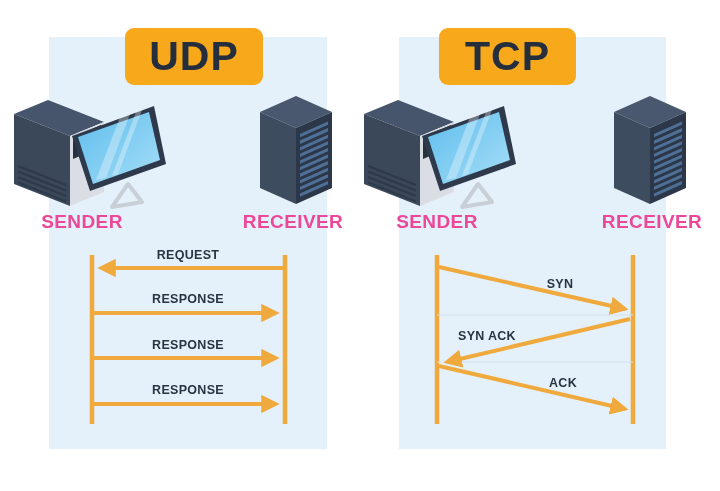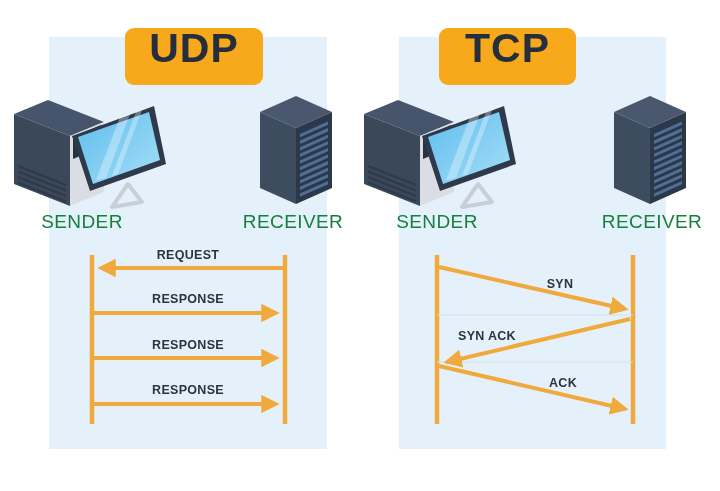--- a/index.html
+++ b/index.html
@@ -5,28 +5,28 @@
   html,body{margin:0;padding:0;background:#ffffff;}
   .stage{
     position:relative;width:720px;height:491px;background:#ffffff;overflow:hidden;
     font-family:"Liberation Sans",sans-serif;
   }
   .panel{position:absolute;top:37px;height:412px;background:#e4f1fa;}
   #udp-panel{left:49px;width:278px;}
   #tcp-panel{left:399px;width:267px;}
   .badge{
     position:absolute;top:28px;height:57px;background:#f7a81b;border-radius:9px;
-    display:flex;align-items:flex-start;justify-content:center;
+    display:flex;align-items:center;justify-content:center;
     font-size:41px;font-weight:800;color:#242e3c;letter-spacing:1px;line-height:1;
   }
   #udp-badge{left:125px;width:138px;}
   #tcp-badge{left:439px;width:137px;}
   .actor-label{
     position:absolute;top:211px;width:110px;text-align:center;
-    font-size:19px;font-weight:400;color:#15803d;letter-spacing:.4px;
+    font-size:19px;font-weight:700;color:#ec4899;letter-spacing:.4px;
   }
   #udp-sender-label{left:27px;}
   #udp-receiver-label{left:238px;}
   #tcp-sender-label{left:382px;}
   #tcp-receiver-label{left:597px;}
   .illo{position:absolute;}
   #udp-sender-illo{left:8px;top:90px;width:175px;height:124px;}
   #tcp-sender-illo{left:358px;top:90px;width:175px;height:124px;}
   #udp-receiver-illo{left:254px;top:92px;width:84px;height:116px;}
   #tcp-receiver-illo{left:608px;top:92px;width:84px;height:116px;}

